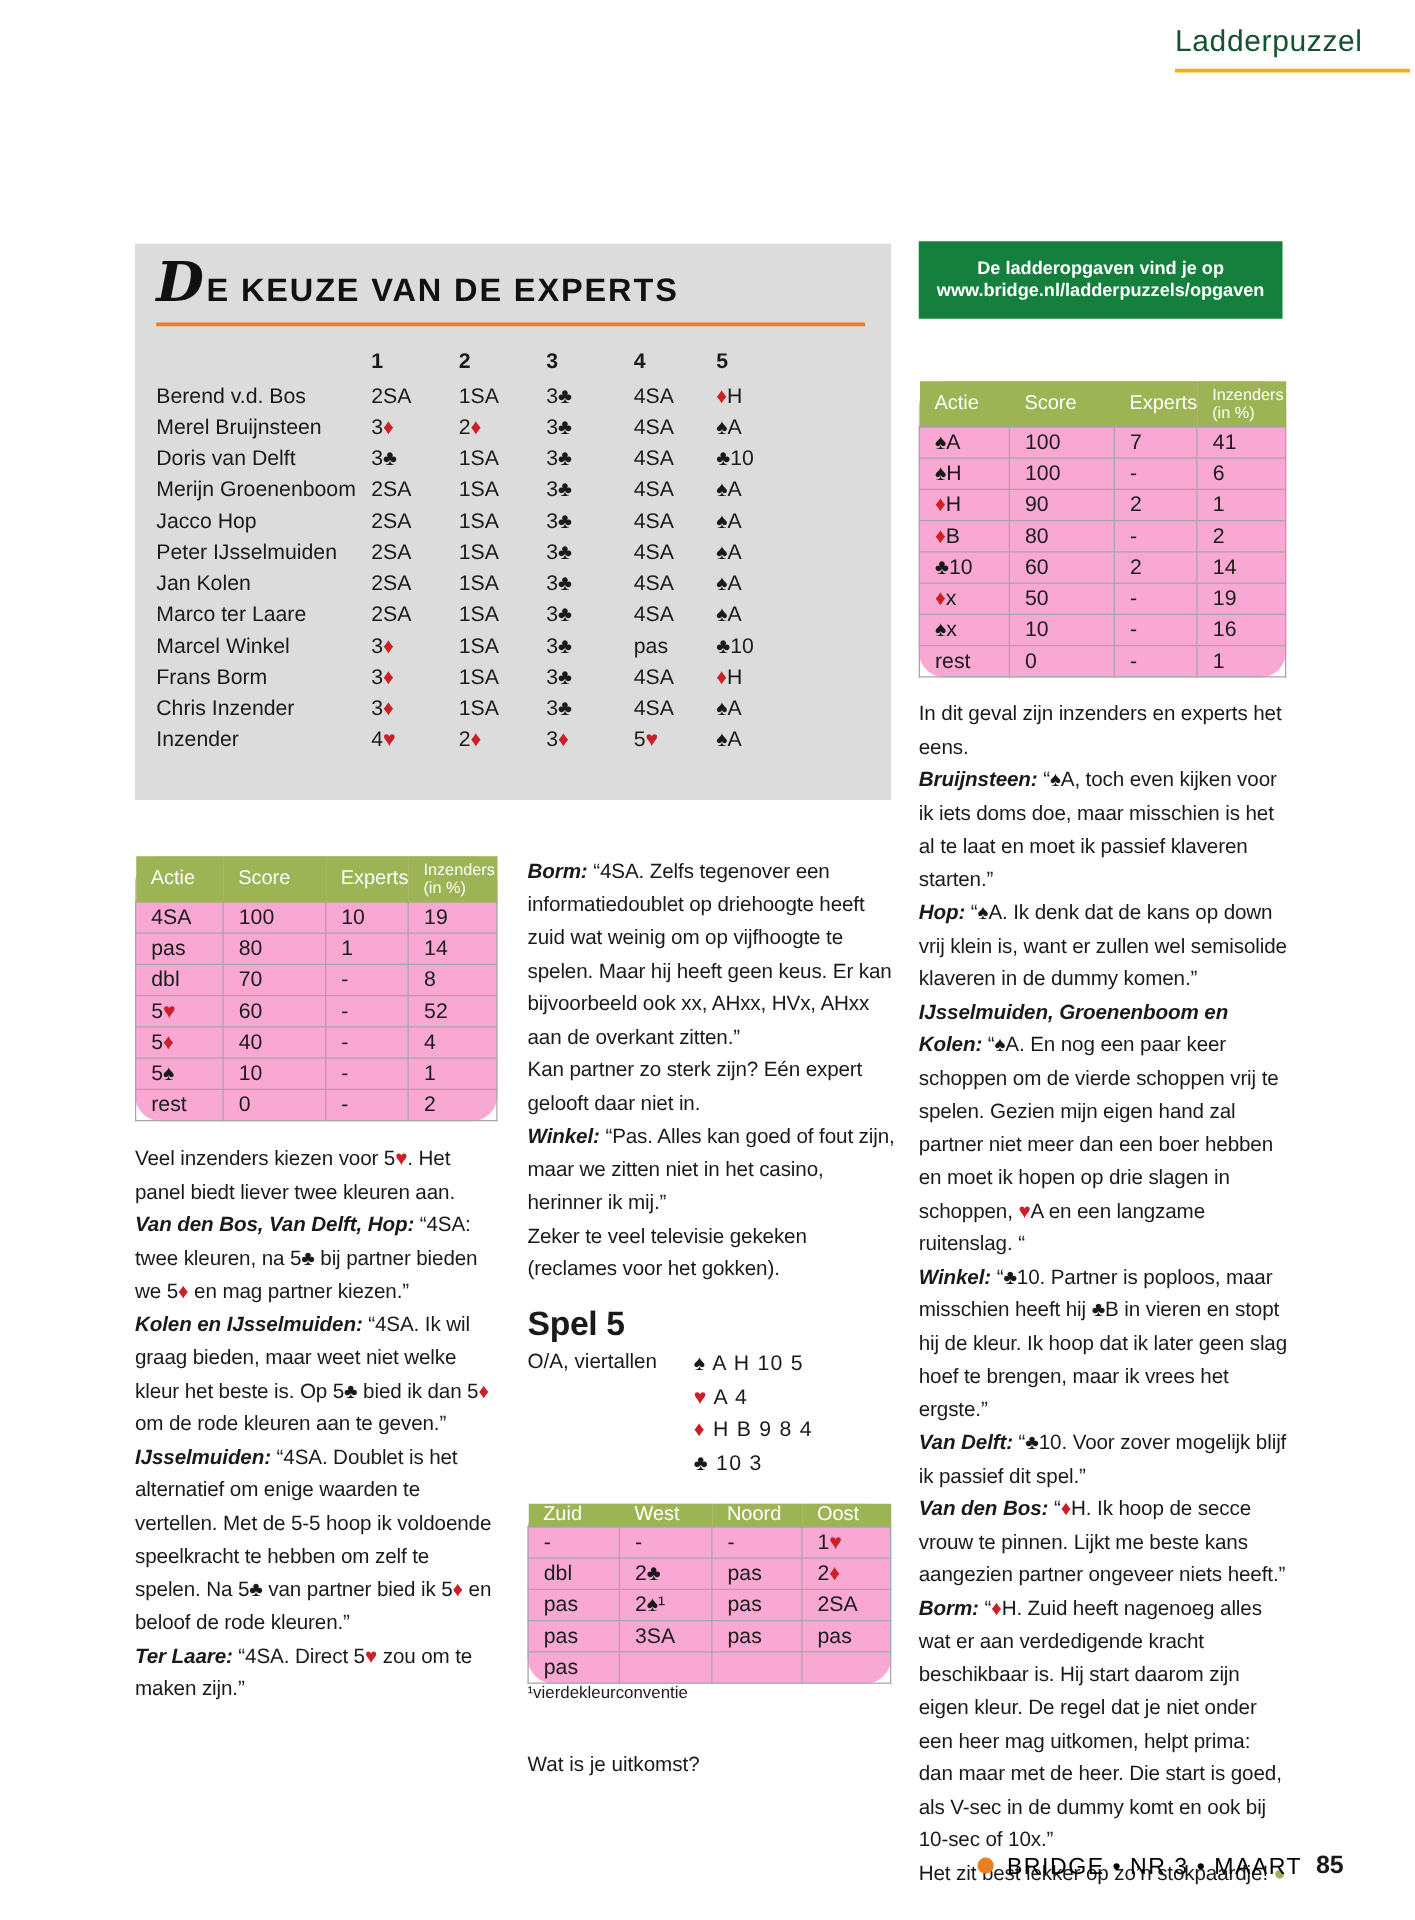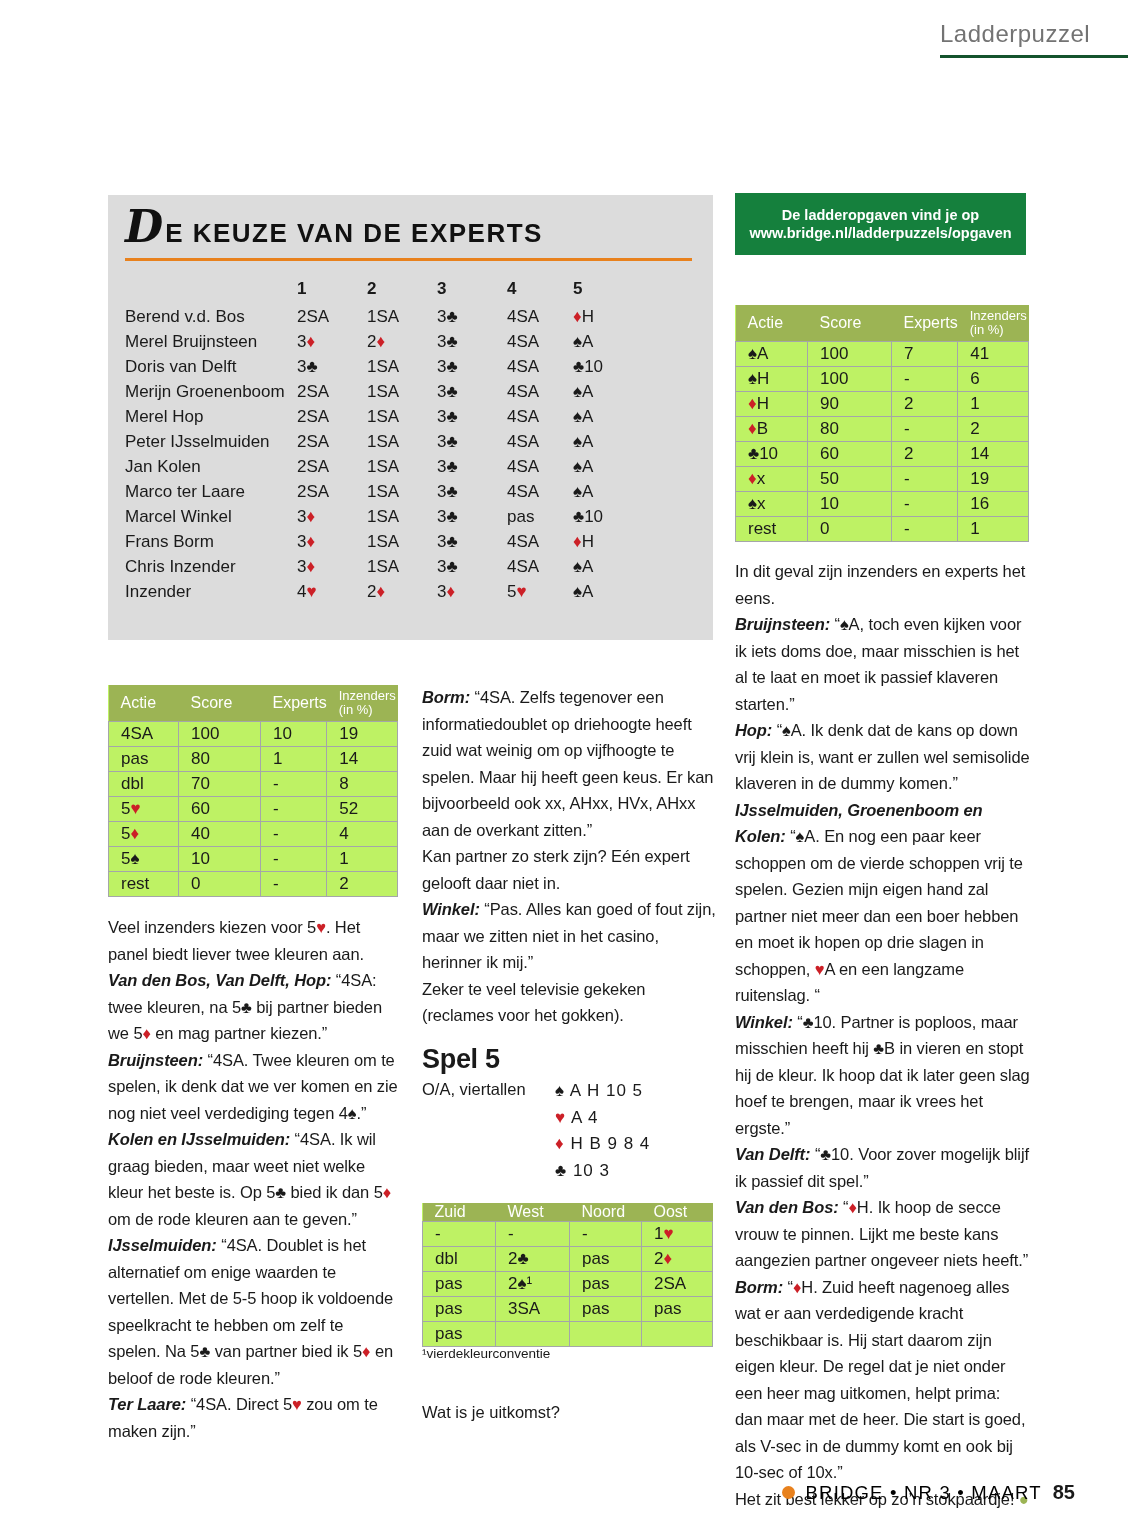--- a/index.html
+++ b/index.html
@@ -1,41 +1,41 @@
 <!DOCTYPE html>
 <html><head>
 <meta charset="utf-8">
 <style>
   html,body{margin:0;padding:0;background:#fff;}
   .page{position:relative;width:1132px;height:1536px;background:#ffffff;overflow:hidden;
         font-family:"Liberation Sans","DejaVu Sans",sans-serif;color:#1a1a1a;}
 
   
   .masthead{position:absolute;left:940px;top:20px;width:188px;font-size:24px;
-            letter-spacing:.5px;color:#737373;padding-bottom:7px;border-bottom:3px solid #14532d;}
+            letter-spacing:.5px;color:#14532d;padding-bottom:7px;border-bottom:3px solid #eab308;}
 
   
   .experts-panel{position:absolute;left:108px;top:195px;width:605px;height:445px;background:#dcdcdc;}
   .panel-title{position:absolute;left:17px;top:14px;display:flex;align-items:baseline;color:#111;}
   .panel-title .initial{font-family:"DejaVu Serif","Liberation Serif",serif;font-style:italic;
             font-weight:700;font-size:44px;line-height:.8;margin-right:2px;}
   .panel-title .rest{font-size:26px;font-weight:700;text-transform:uppercase;letter-spacing:1.5px;}
   .panel-rule{position:absolute;left:17px;top:63px;width:567px;height:3px;background:#e8811d;}
   .experts-grid{position:absolute;left:17px;top:78px;border-collapse:collapse;table-layout:fixed;}
   .experts-grid th,.experts-grid td{font-size:17px;text-align:left;font-weight:400;height:25px;
             padding:0;white-space:nowrap;vertical-align:middle;}
   .experts-grid thead th{font-weight:700;height:26px;vertical-align:bottom;padding-bottom:5px;}
 
   
   .info-box{position:absolute;left:735px;top:193px;width:291px;height:62px;background:#15803d;
             color:#fff;display:flex;flex-direction:column;align-items:center;justify-content:center;
             gap:2px;font-weight:700;font-size:14.5px;text-align:center;cursor:pointer;}
 
   
-  .score-table{border-collapse:collapse;table-layout:fixed;background:#bef264;}
+  .score-table{border-collapse:collapse;table-layout:fixed;background:#f9a8d4;border-radius:21px;}
   .score-table th{background:#9cb454;color:#fff;font-weight:400;text-align:left;font-size:16px;
             padding:0 0 0 12px;height:36px;vertical-align:middle;}
   .score-table th .l1,.score-table th .l2{display:block;font-size:13px;line-height:14px;}
   .score-table td{border:1px solid #a4a6a9;font-size:17px;padding:2px 0 2px 12px;height:20px;}
   .table-top-right{position:absolute;left:735px;top:305px;}
   .table-left{position:absolute;left:108px;top:685px;}
   .bidding-table{position:absolute;left:422px;top:1203px;}
   .bidding-table th{height:16px;}
   .bidding-table td{height:20px;}
 
@@ -123,21 +123,21 @@
           </tr>
           <tr>
             <td><span>Merijn Groenenboom</span></td>
             <td><span>2SA</span></td>
             <td><span>1SA</span></td>
             <td><span>3♣</span></td>
             <td><span>4SA</span></td>
             <td><span>♠A</span></td>
           </tr>
           <tr>
-            <td><span>Merel Hop</span></td>
+            <td><span>Jacco Hop</span></td>
             <td><span>2SA</span></td>
             <td><span>1SA</span></td>
             <td><span>3♣</span></td>
             <td><span>4SA</span></td>
             <td><span>♠A</span></td>
           </tr>
           <tr>
             <td><span>Peter IJsselmuiden</span></td>
             <td><span>2SA</span></td>
             <td><span>1SA</span></td>
@@ -332,21 +332,20 @@
           <td><span>0</span></td>
           <td><span>-</span></td>
           <td><span>2</span></td>
         </tr>
       </tbody>
   </table>
 
   <div class="col col-left">
     <p><span><span>Veel inzenders kiezen voor 5</span><span class="red">♥</span><span>. Het panel biedt liever twee kleuren aan.</span></span></p>
     <p><span class="bold"><span>Van den Bos, Van Delft, Hop: </span></span><span><span>“4SA: twee kleuren, na 5♣ bij partner bieden we 5</span><span class="red">♦</span><span> en mag partner kiezen.”</span></span></p>
-    <p><span class="bold"><span>Bruijnsteen: </span></span><span><span>“4SA. Twee kleuren om te spelen, ik denk dat we ver komen en zie nog niet veel verdediging tegen 4♠.”</span></span></p>
     <p><span class="bold"><span>Kolen en IJsselmuiden: </span></span><span><span>“4SA. Ik wil graag bieden, maar weet niet welke kleur het beste is. Op 5♣ bied ik dan 5</span><span class="red">♦</span><span> om de rode kleuren aan te geven.”</span></span></p>
     <p><span class="bold"><span>IJsselmuiden: </span></span><span><span>“4SA. Doublet is het alternatief om enige waarden te vertellen. Met de 5-5 hoop ik voldoende speelkracht te hebben om zelf te spelen. Na 5♣ van partner bied ik 5</span><span class="red">♦</span><span> en beloof de rode kleuren.”</span></span></p>
     <p><span class="bold"><span>Ter Laare: </span></span><span><span>“4SA. Direct 5</span><span class="red">♥</span><span> zou om te maken zijn.”</span></span></p>
   </div>
 
   <div class="col col-mid">
     <p><span class="bold"><span>Borm: </span></span><span><span>“4SA. Zelfs tegenover een informatiedoublet op driehoogte heeft zuid wat weinig om op vijfhoogte te spelen. Maar hij heeft geen keus. Er kan bijvoorbeeld ook xx, AHxx, HVx, AHxx aan de overkant zitten.”</span></span></p>
     <p><span><span>Kan partner zo sterk zijn? Eén expert gelooft daar niet in.</span></span></p>
     <p><span class="bold"><span>Winkel: </span></span><span><span>“Pas. Alles kan goed of fout zijn, maar we zitten niet in het casino, herinner ik mij.”</span></span></p>
     <p><span><span>Zeker te veel televisie gekeken (reclames voor het gokken).</span></span></p>

